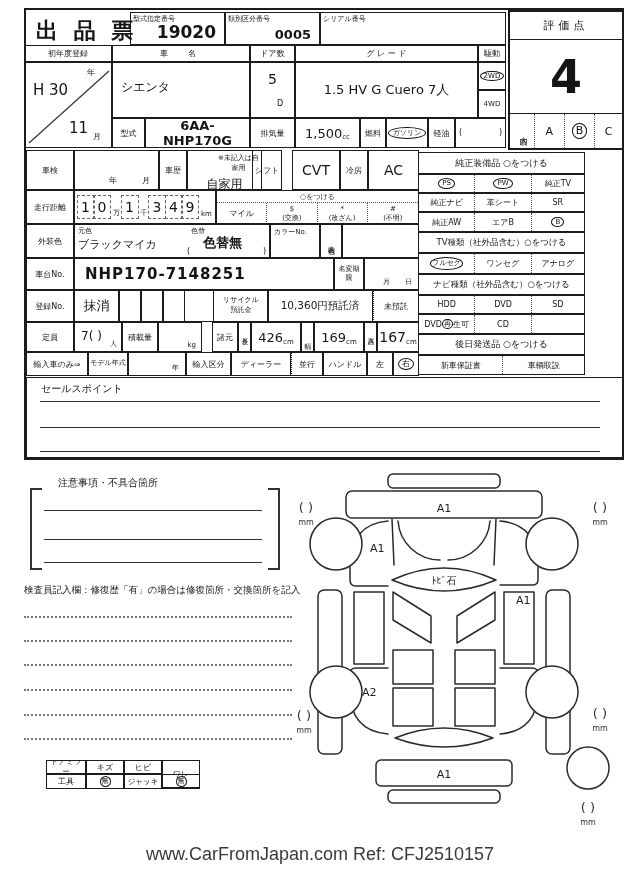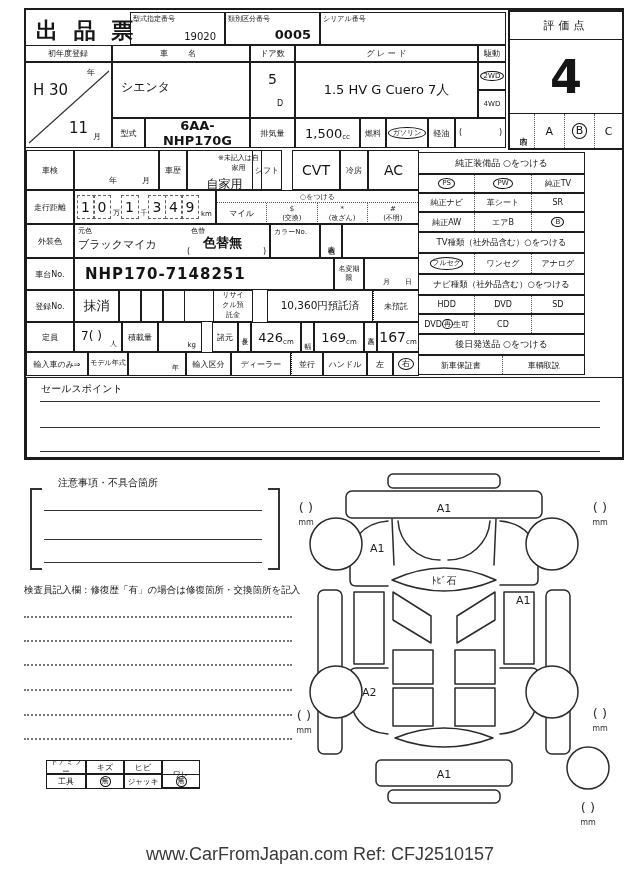--- a/index.html
+++ b/index.html
@@ -23,21 +23,21 @@
 </style>
 </head>
 <body>
 
 <div class="c" style="left:24px;top:8px;width:600px;height:452px;border-width:2px;"></div>
 
 <div class="abs" style="left:36px;top:16px;font-size:22px;font-weight:bold;letter-spacing:4px;text-align:center;">出 品 票</div>
 
 <div class="c" style="left:130px;top:12px;width:95px;height:33px;">
   <span class="abs tiny" style="left:2px;top:1px;">型式指定番号</span>
-  <div class="abs" style="right:8px;bottom:2px;font-size:10px;font-weight:400;">19020</div>
+  <div class="abs" style="right:8px;bottom:2px;font-size:17px;font-weight:700;">19020</div>
 </div>
 <div class="c" style="left:225px;top:12px;width:95px;height:33px;">
   <span class="abs tiny" style="left:2px;top:1px;">類別区分番号</span>
   <div class="abs" style="right:8px;bottom:2px;font-size:13px;font-weight:600;">0005</div>
 </div>
 <div class="c" style="left:320px;top:12px;width:186px;height:33px;">
   <span class="abs tiny" style="left:2px;top:1px;">シリアル番号</span>
   <div class="abs" style="right:8px;bottom:2px;font-size:13px;"></div>
 </div>
 
@@ -174,21 +174,21 @@
   <span class="abs tiny" style="left:18px;bottom:2px;">月</span>
   <span class="abs tiny" style="right:6px;bottom:2px;">日</span>
 </div>
 
 <div class="c ctr lbl" style="left:26px;top:290px;width:48px;height:32px;">登録No.</div>
 <div class="c ctr" style="left:74px;top:290px;width:45px;height:32px;font-size:13px;">抹消</div>
 <div class="c" style="left:119px;top:290px;width:22px;height:32px;"></div>
 <div class="c" style="left:141px;top:290px;width:22px;height:32px;"></div>
 <div class="c" style="left:163px;top:290px;width:22px;height:32px;"></div>
 <div class="c tb" style="left:185px;top:290px;width:28px;height:32px;"></div>
-<div class="c ctr tiny" style="left:213px;top:290px;width:40px;height:32px;word-break:break-all;padding:6px;line-height:1.4;text-align:center;">リサイクル預託金</div>
+<div class="c ctr tiny" style="left:213px;top:290px;width:56px;height:32px;word-break:break-all;padding:6px;line-height:1.4;text-align:center;">リサイクル預託金</div>
 <div class="c ctr" style="left:267px;top:290px;width:106px;height:32px;font-size:10.5px;">10,360円預託済</div>
 <div class="c ctr lbl" style="left:373px;top:290px;width:46px;height:32px;border-left-style:dotted;">未預託</div>
 
 <div class="c ctr lbl" style="left:26px;top:322px;width:48px;height:30px;">定員</div>
 <div class="c" style="left:74px;top:322px;width:48px;height:30px;">
     <span class="abs" style="left:6px;top:6px;font-size:12px;">7( )</span>
     <span class="abs tiny" style="right:4px;bottom:2px;">人</span>
   </div>
 <div class="c ctr lbl" style="left:122px;top:322px;width:36px;height:30px;">積載量</div>
 <div class="c" style="left:158px;top:322px;width:44px;height:30px;">

